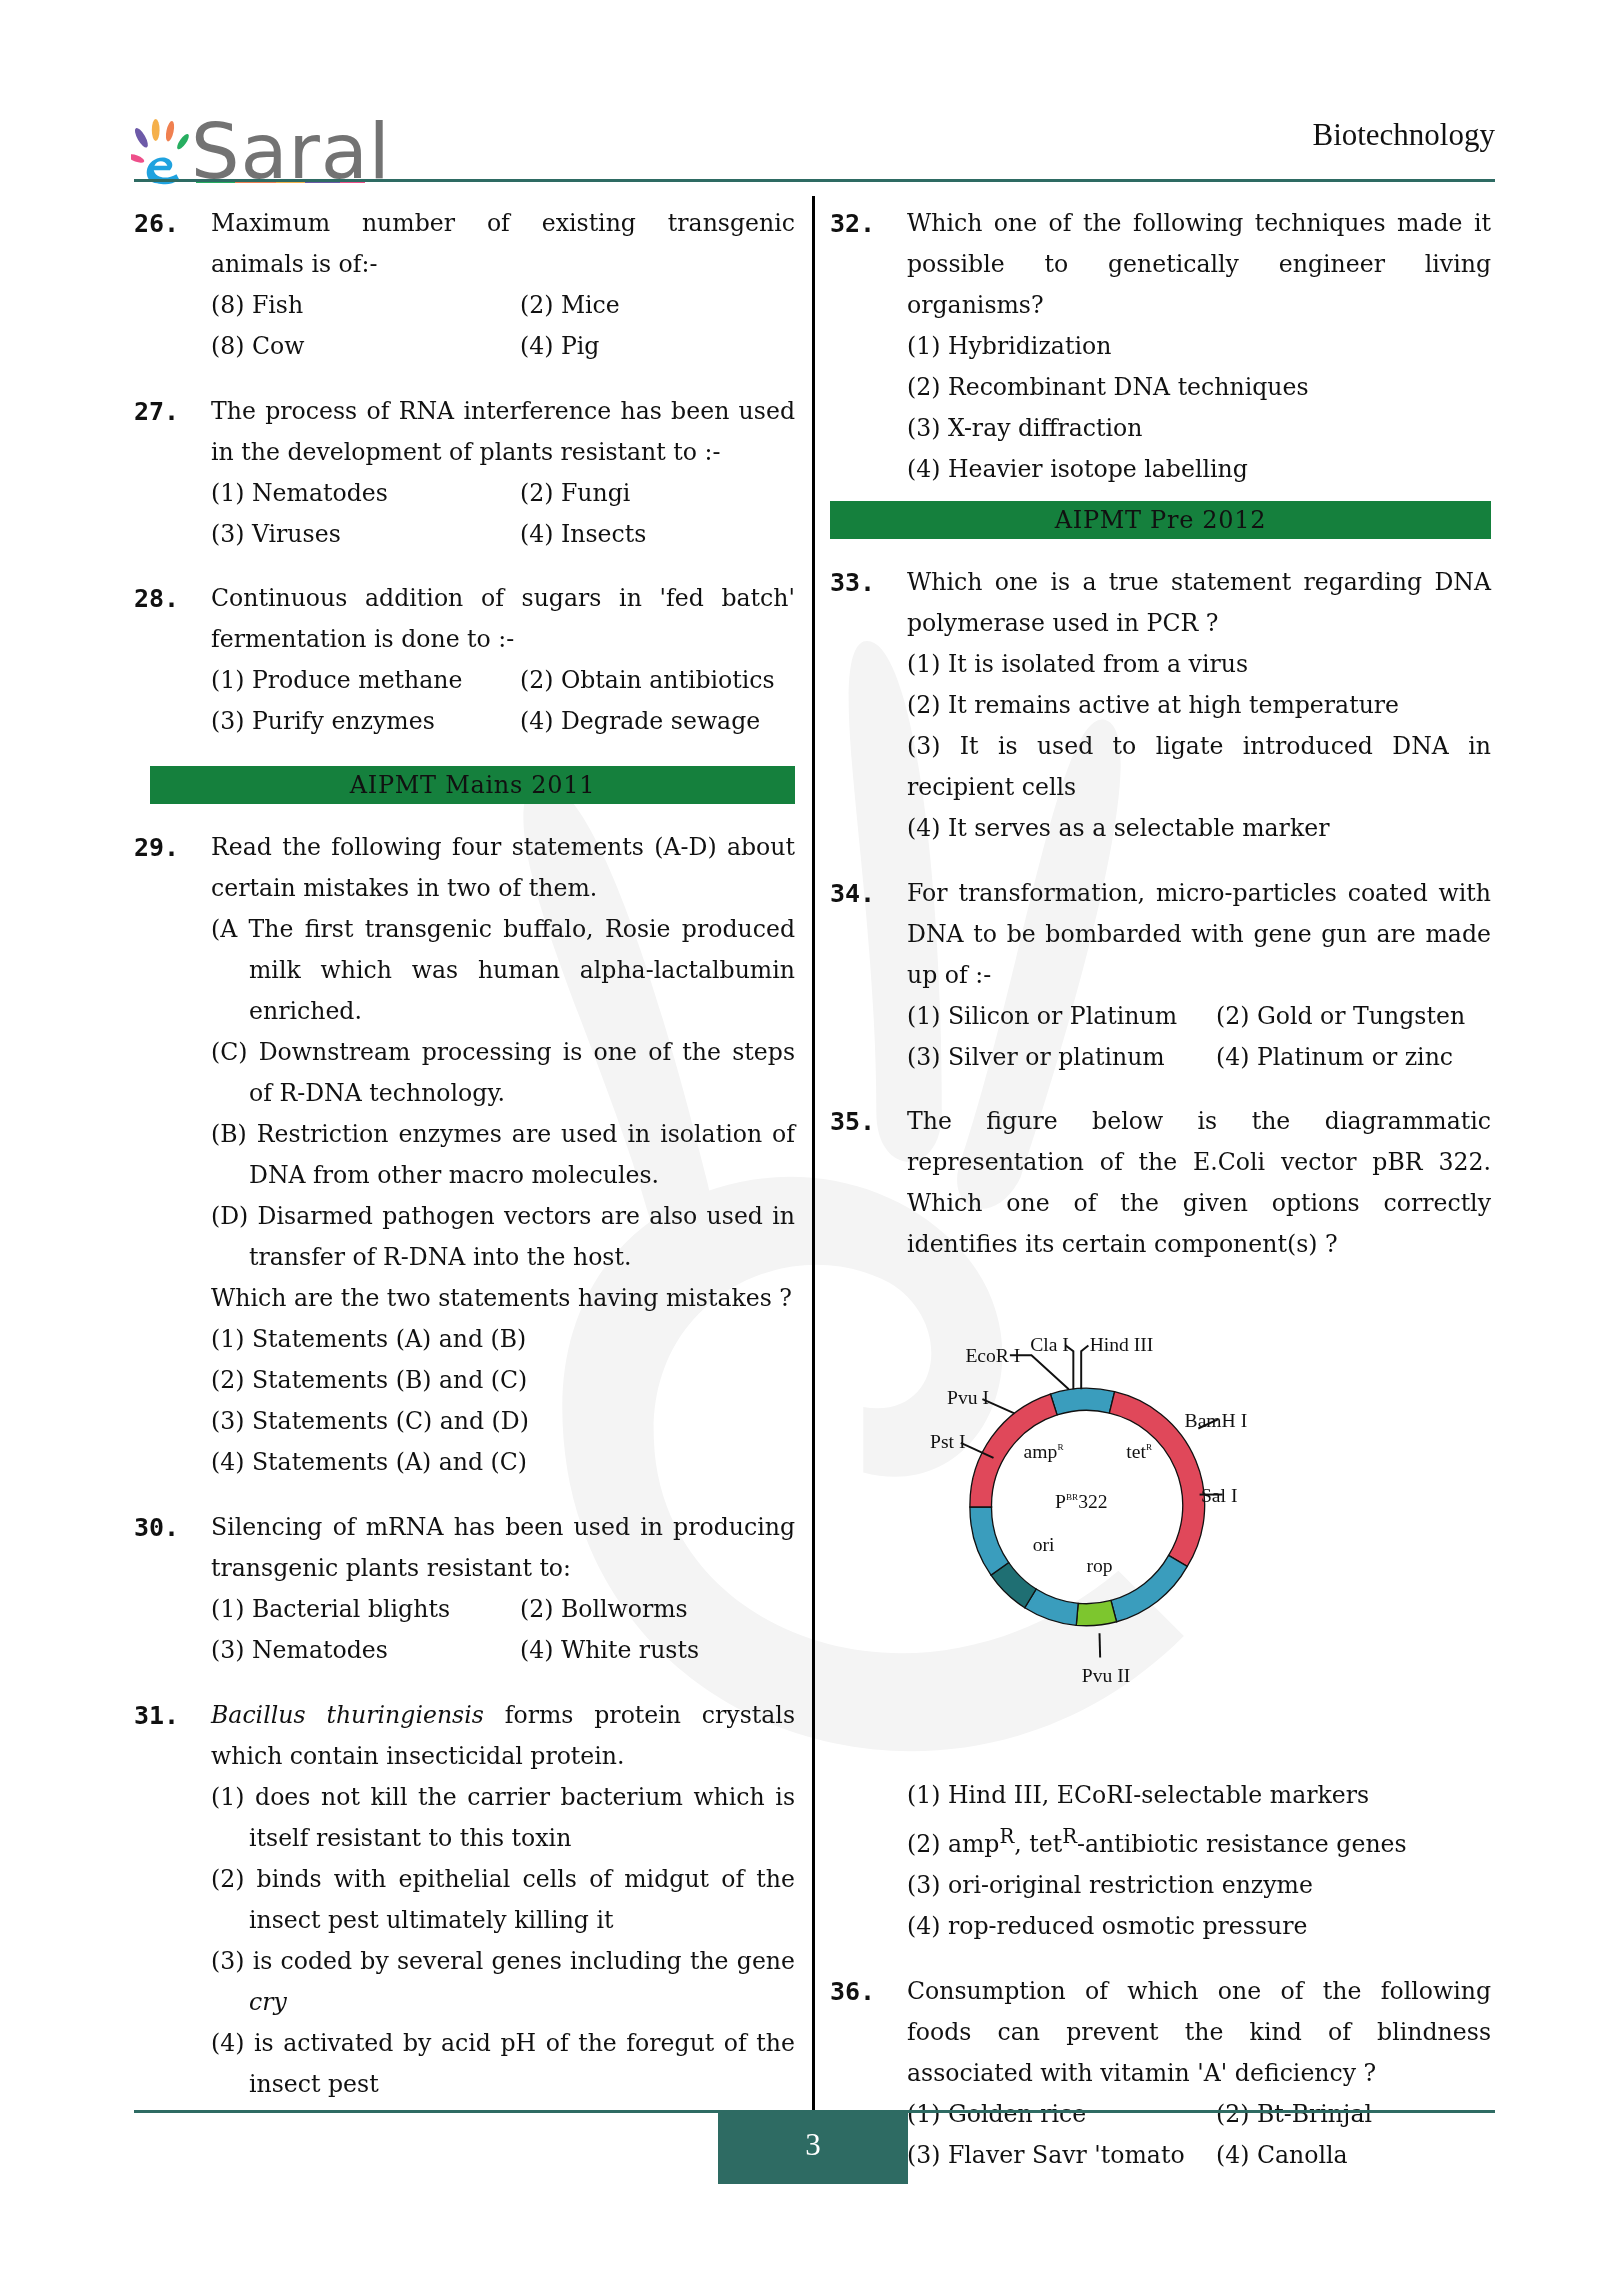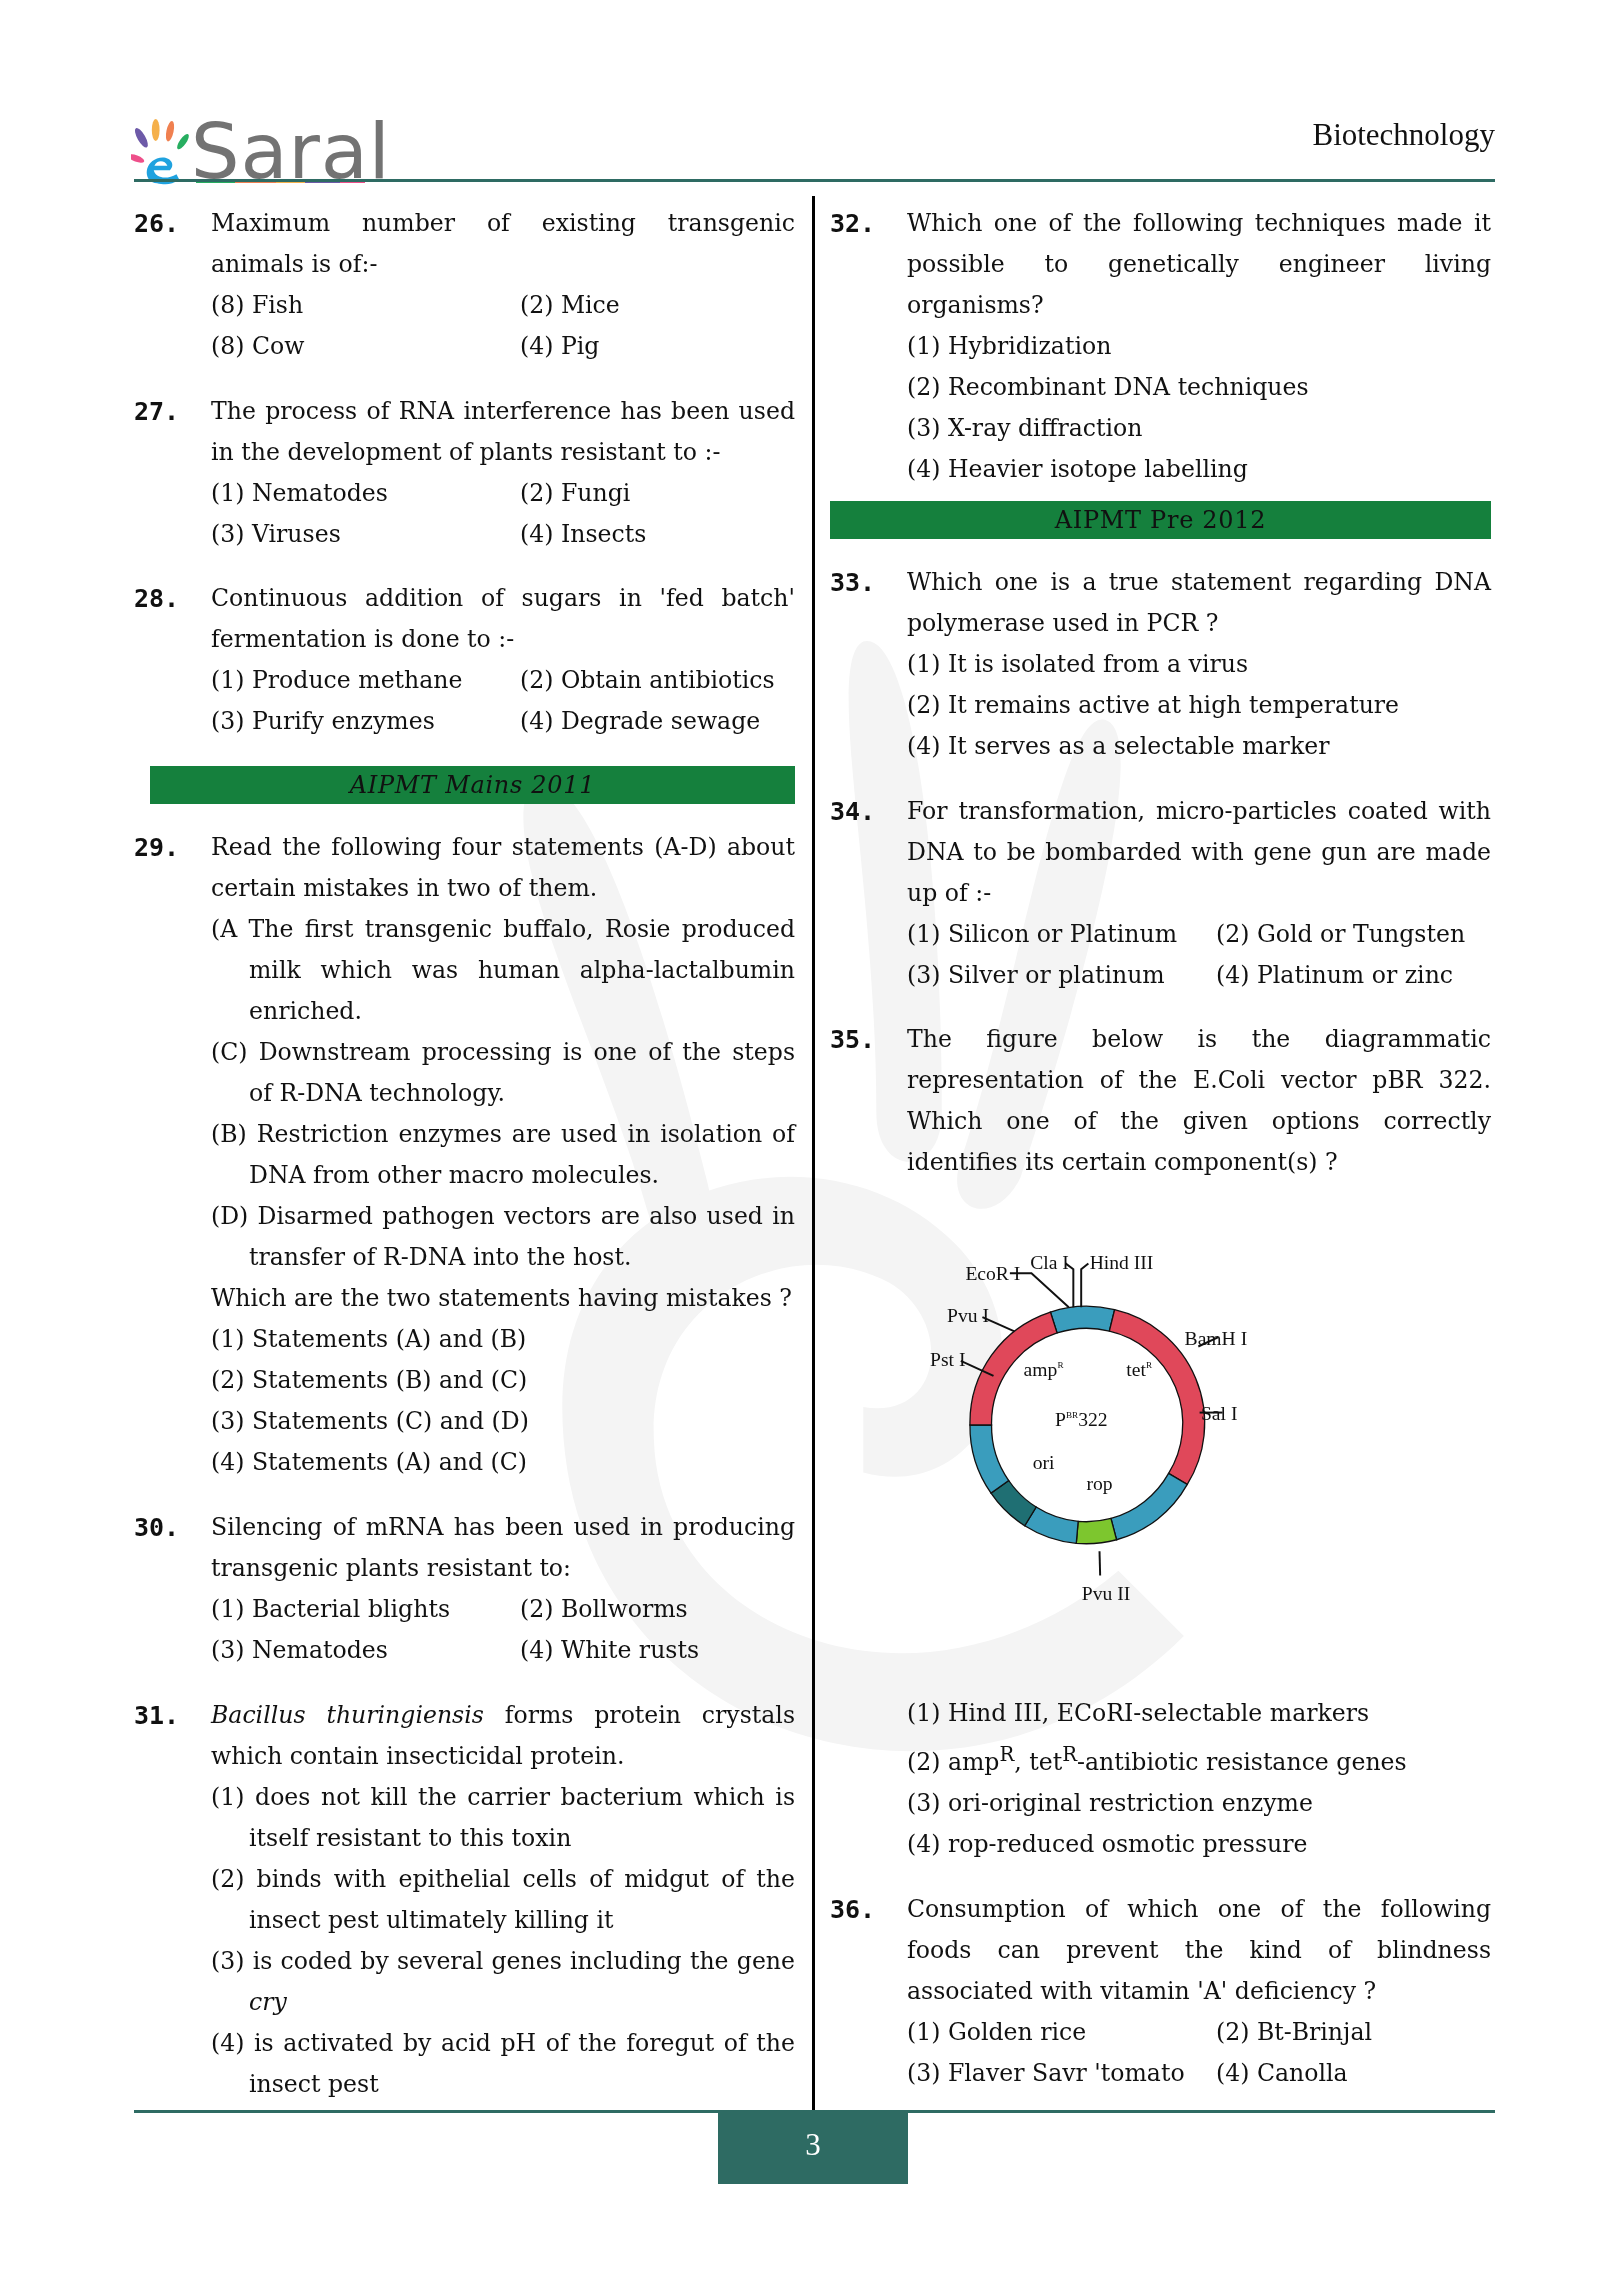--- a/index.html
+++ b/index.html
@@ -31,21 +31,21 @@
            font-weight: bold; font-size: 25px; }
   .q-text { text-align: justify; }
   .q-text i { font-style: italic; }
   .opts-grid { display: grid; grid-template-columns: 309px 1fr; }
   .opt { }
   .opt-hang { padding-left: 38px; text-indent: -38px; text-align: justify; }
   .stmt { padding-left: 38px; text-indent: -38px; text-align: justify; }
 
   .section-bar { background: #15803d; height: 38px; line-height: 38px; text-align: center; font-size: 24px;
                  margin: 6.5px 0 23.6px 0; letter-spacing: 0.7px; }
-  .col-left .section-bar { margin-left: 16px; font-style: italic; }
+  .col-left .section-bar { margin-left: 16px; }
 
   
   .plasmid-wrap { position: relative; height: 510px; margin-left: -77px; text-align: right; }
   .plasmid-svg { position: absolute; left: 85px; top: 52px; }
 
   
   .footer-rule { position: absolute; left: 134px; right: 127px; top: 2110px; height: 3.3px; background: #2e6b63; }
   .page-box { position: absolute; left: 718px; top: 2113px; width: 190px; height: 71px; background: #2e6b63;
               color: #fff; font-family: "Liberation Serif", serif; font-size: 31px; text-align: center; line-height: 63px; }
 </style>
@@ -167,20 +167,21 @@
     <div class="opt">(4) Heavier isotope labelling</div>
   </div>
 
   <div class="section-bar" style="margin-top:-13px">AIPMT Pre 2012</div>
 
   <div class="question">
     <span class="q-num">33.</span>
     <div class="q-text">Which one is a true statement regarding DNA polymerase used in PCR ?</div>
     <div class="opt">(1) It is isolated from a virus</div>
     <div class="opt">(2) It remains active at high temperature</div>
+    <div class="opt" style="text-align:justify">(3) It is used to ligate introduced DNA in recipient cells</div>
     <div class="opt">(4) It serves as a selectable marker</div>
   </div>
 
   <div class="question">
     <span class="q-num">34.</span>
     <div class="q-text">For transformation, micro-particles coated with DNA to be bombarded with gene gun are made up of :-</div>
     <div class="opts-grid">
       <div class="opt">(1) Silicon or Platinum</div>
       <div class="opt">(2) Gold or Tungsten</div>
       <div class="opt">(3) Silver or platinum</div>

